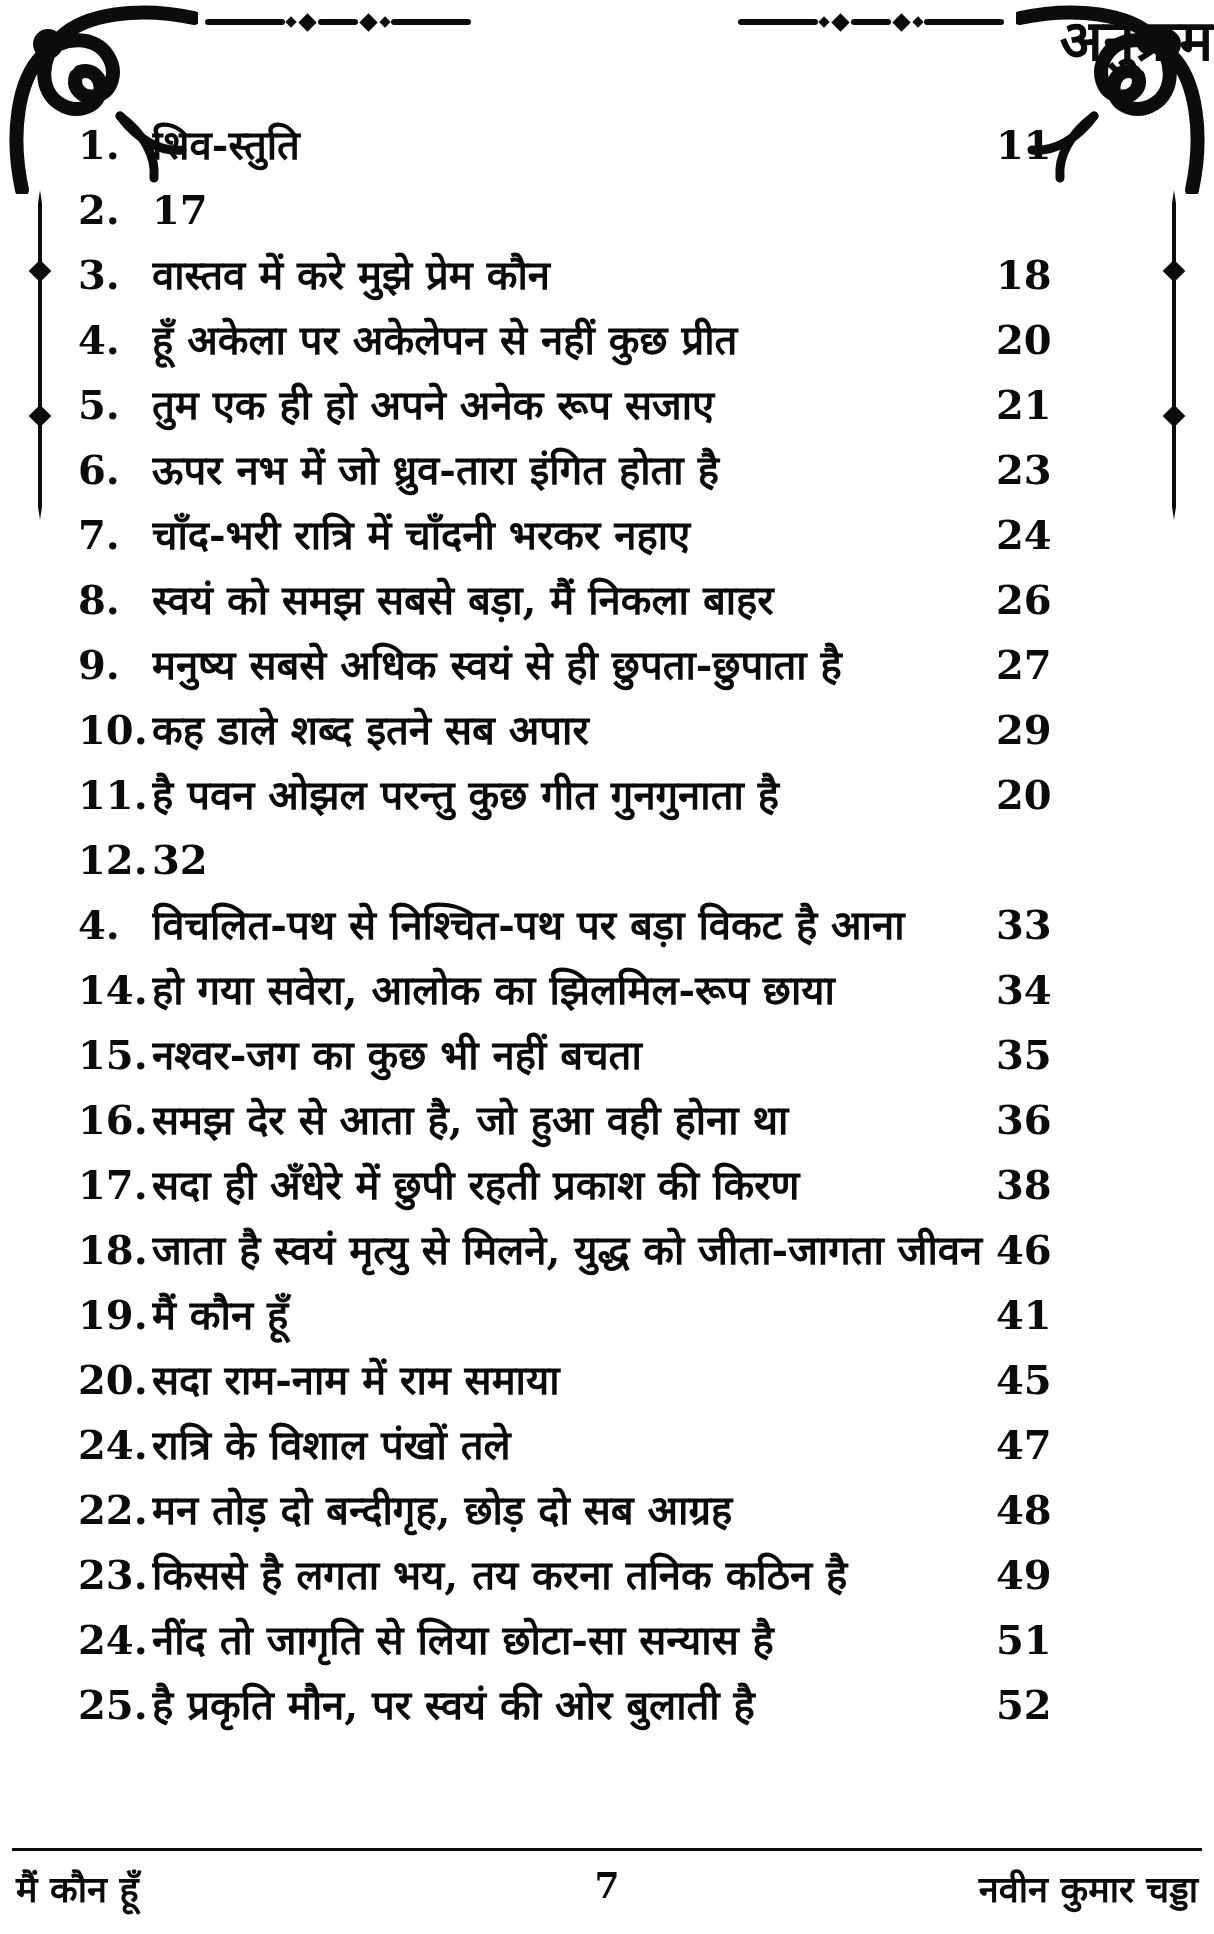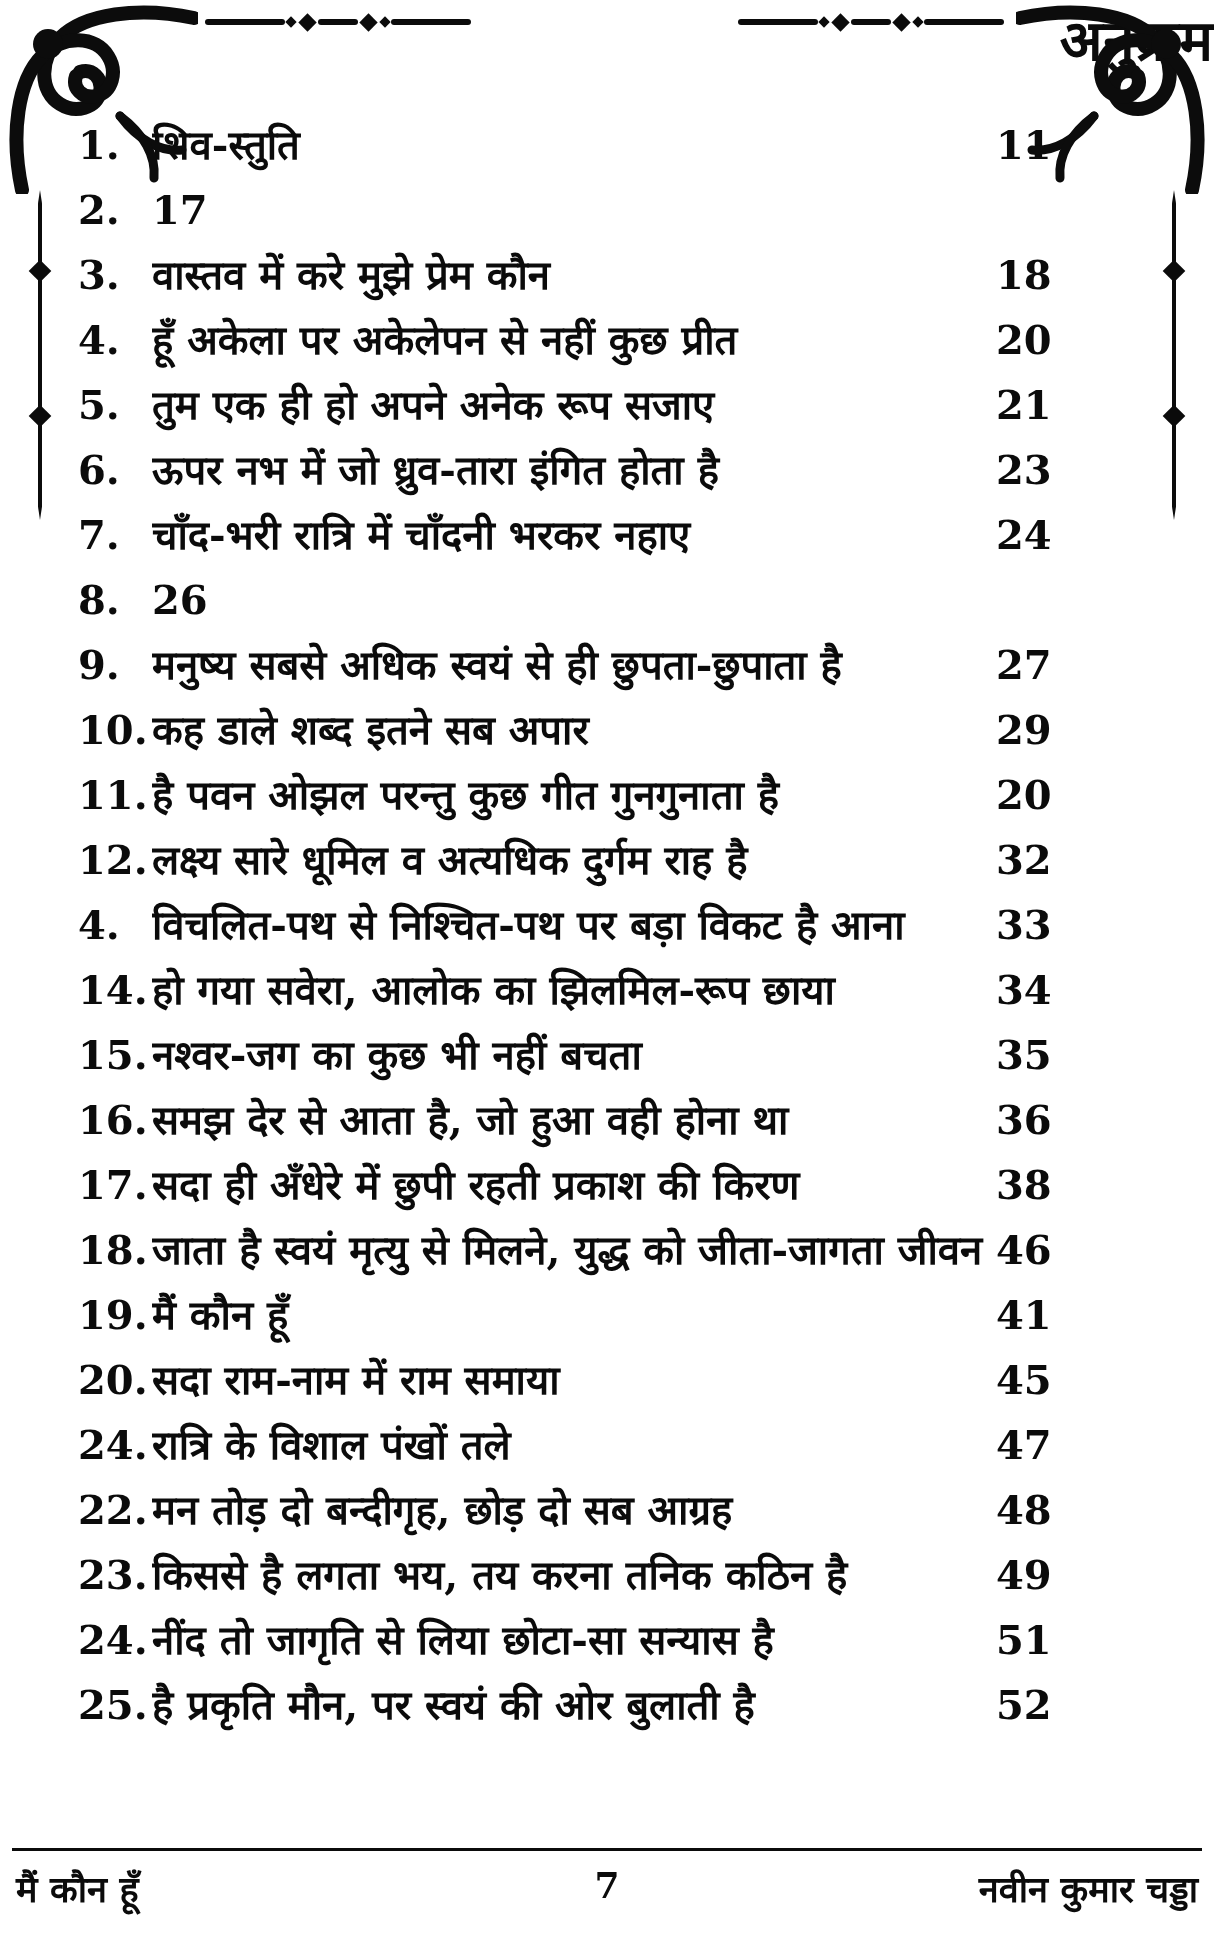--- a/index.html
+++ b/index.html
@@ -227,20 +227,21 @@
   </div>
 
   <div class="entry">
     <span class="num">7.</span>
     <span class="title">चाँद-भरी रात्रि में चाँदनी भरकर नहाए</span>
     <span class="pageno">24</span>
   </div>
 
   <div class="entry">
     <span class="num">8.</span>
+    <span class="title">स्वयं को समझ सबसे बड़ा, मैं निकला बाहर</span>
     <span class="pageno">26</span>
   </div>
 
   <div class="entry">
     <span class="num">9.</span>
     <span class="title">मनुष्य सबसे अधिक स्वयं से ही छुपता-छुपाता है</span>
     <span class="pageno">27</span>
   </div>
 
   <div class="entry">
@@ -250,21 +251,20 @@
   </div>
 
   <div class="entry">
     <span class="num">11.</span>
     <span class="title">है पवन ओझल परन्तु कुछ गीत गुनगुनाता है</span>
     <span class="pageno">20</span>
   </div>
 
   <div class="entry">
     <span class="num">12.</span>
-    <span class="title">लक्ष्य सारे धूमिल व अत्यधिक दुर्गम राह है</span>
     <span class="pageno">32</span>
   </div>
 
   <div class="entry">
     <span class="num">4.</span>
     <span class="title">विचलित-पथ से निश्चित-पथ पर बड़ा विकट है आना</span>
     <span class="pageno">33</span>
   </div>
 
   <div class="entry">

